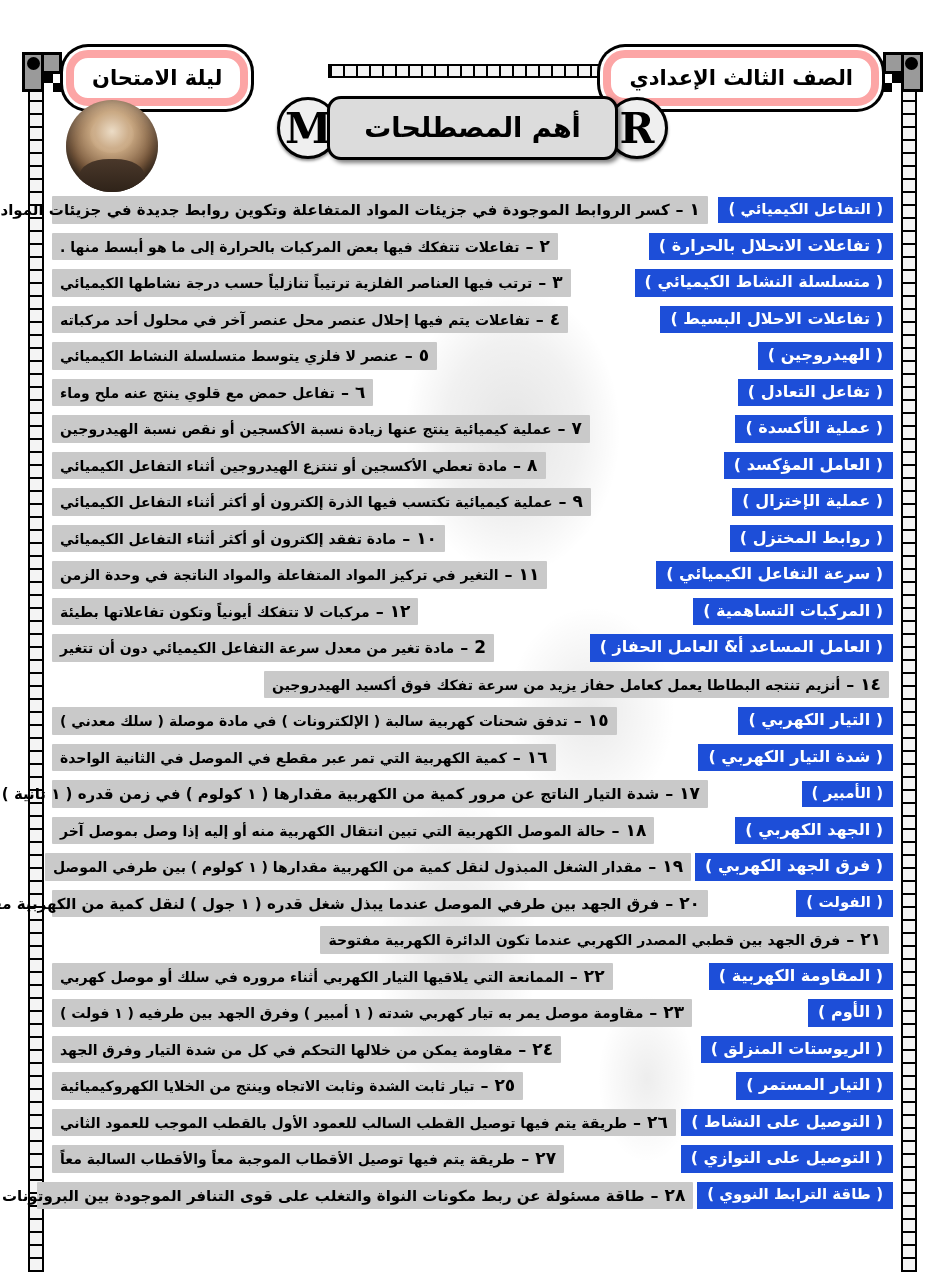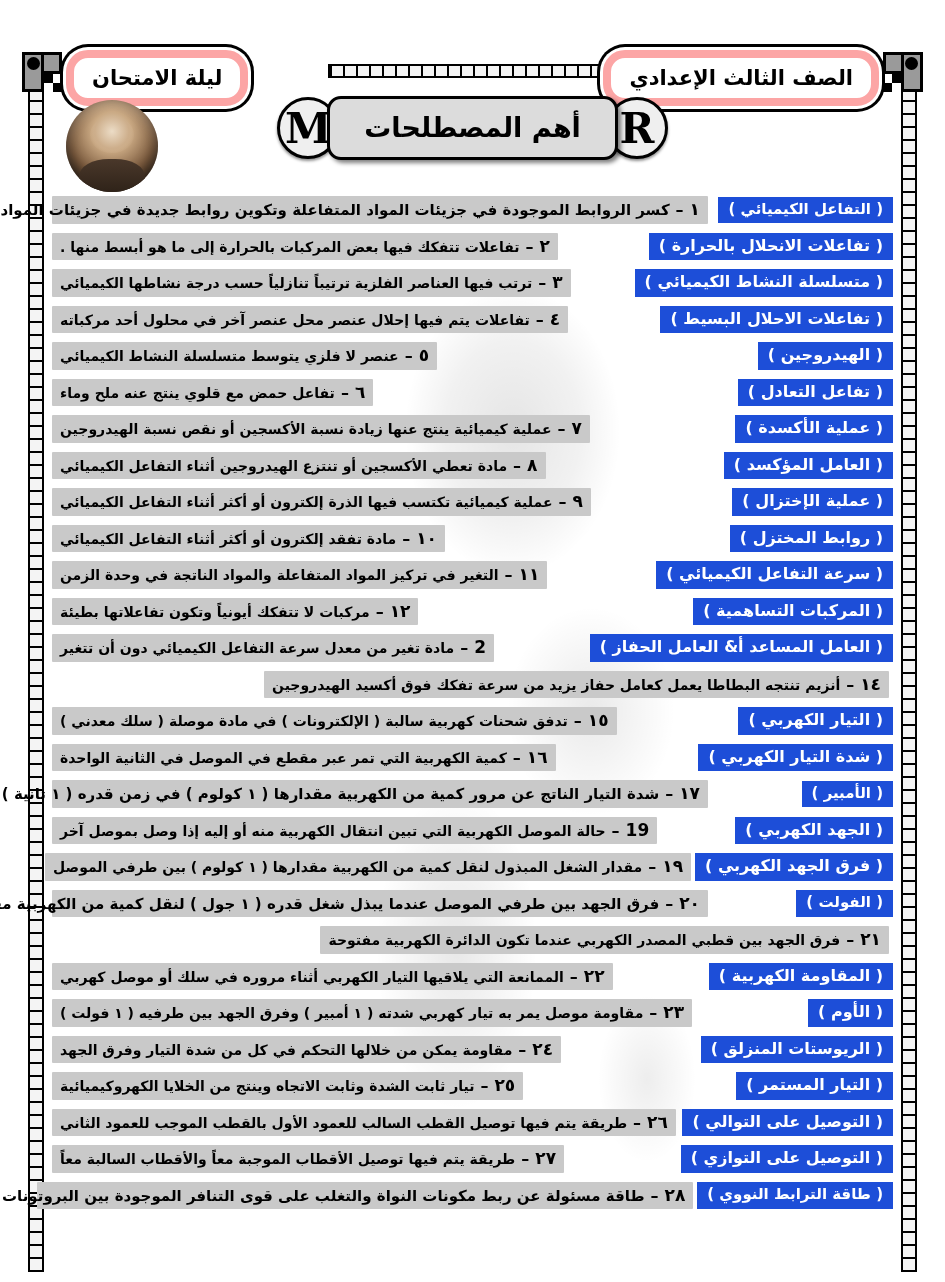--- a/index.html
+++ b/index.html
@@ -394,21 +394,21 @@
         <div class="answer">( الأمبير )</div>
         <div class="def">
           <span class="num">١٧</span>
           <span class="dash">–</span>
           <span class="def-text">شدة التيار الناتج عن مرور كمية من الكهربية مقدارها ( ١ كولوم ) في زمن قدره ( ١ ثانية )</span>
         </div>
       </div>
       <div class="row">
         <div class="answer">( الجهد الكهربي )</div>
         <div class="def">
-          <span class="num">19</span>
+          <span class="num">١٨</span>
           <span class="dash">–</span>
           <span class="def-text">حالة الموصل الكهربية التي تبين انتقال الكهربية منه أو إليه إذا وصل بموصل آخر</span>
         </div>
       </div>
       <div class="row">
         <div class="answer">( فرق الجهد الكهربي )</div>
         <div class="def">
           <span class="num">١٩</span>
           <span class="dash">–</span>
           <span class="def-text">مقدار الشغل المبذول لنقل كمية من الكهربية مقدارها ( ١ كولوم ) بين طرفي الموصل</span>
@@ -455,21 +455,21 @@
       </div>
       <div class="row">
         <div class="answer">( التيار المستمر )</div>
         <div class="def">
           <span class="num">٢٥</span>
           <span class="dash">–</span>
           <span class="def-text">تيار ثابت الشدة وثابت الاتجاه وينتج من الخلايا الكهروكيميائية</span>
         </div>
       </div>
       <div class="row">
-        <div class="answer">( التوصيل على التوالي )</div>
+        <div class="answer">( التوصيل على النشاط )</div>
         <div class="def">
           <span class="num">٢٦</span>
           <span class="dash">–</span>
           <span class="def-text">طريقة يتم فيها توصيل القطب السالب للعمود الأول بالقطب الموجب للعمود الثاني</span>
         </div>
       </div>
       <div class="row">
         <div class="answer">( التوصيل على التوازي )</div>
         <div class="def">
           <span class="num">٢٧</span>

